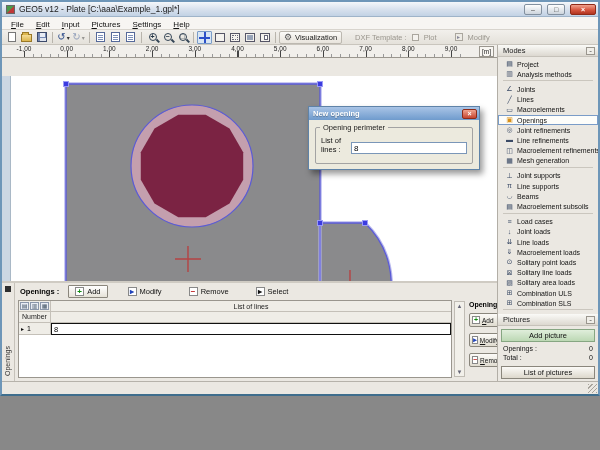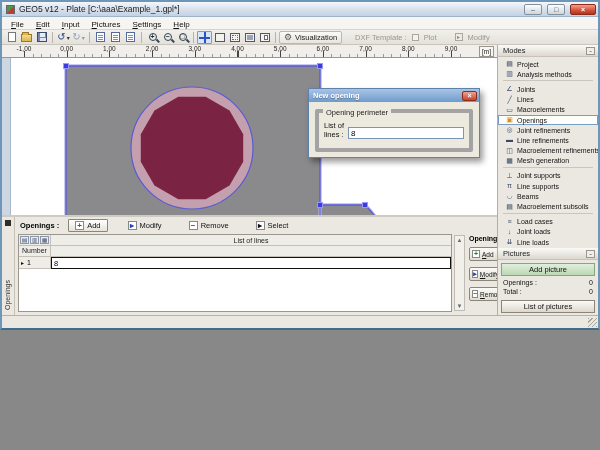--- a/index.html
+++ b/index.html
@@ -1,18 +1,18 @@
 <!DOCTYPE html>
 <html><head>
 <meta charset="utf-8">
 <style>
   *{margin:0;padding:0;box-sizing:border-box;}
   html,body{width:600px;height:450px;overflow:hidden;}
   body{font-family:"Liberation Sans",sans-serif;font-size:8px;background:#888;}
-  .window{width:600px;height:330px;display:flex;flex-direction:column;border:2px solid #6e96b8;border-bottom-color:#3f6e8d;background:#ebe8e2;}
+  .window{width:600px;height:396px;display:flex;flex-direction:column;border:2px solid #6e96b8;border-bottom-color:#3f6e8d;background:#ebe8e2;}
 
   
   .titlebar{height:15px;flex:0 0 15px;background:linear-gradient(#f4f7fa,#d9e2ee 50%,#c2d2e4);display:flex;align-items:center;padding:0 2px 0 4px;gap:4px;border-bottom:1px solid #9fb4c9;}
   .app-icon{width:9px;height:9px;background:linear-gradient(135deg,#4a9a4a 48%,#c03838 52%);border:1px solid #666;}
   .title-text{flex:1;font-size:8.5px;color:#1c1c1c;white-space:nowrap;overflow:hidden;}
   .cap-btn{width:18px;height:11px;border:1px solid #82909f;border-radius:2px;background:linear-gradient(#fefefe,#cdd5dd);font-size:7px;line-height:9px;text-align:center;color:#444;margin-left:1px;}
   .cap-btn.close{width:26px;background:linear-gradient(#f0a28e,#d6553e 55%,#b03420);border-color:#8e2a18;color:#fff;font-weight:bold;}
 
   
   .menubar{height:13px;flex:0 0 13px;background:#f7f5f2;border-bottom:1px solid #d8d4cd;display:flex;align-items:flex-end;padding-left:3px;}
@@ -56,31 +56,31 @@
 
   .ruler{height:13px;flex:0 0 13px;position:relative;background:#f1efeb;border-bottom:1px solid #9a968e;
     background-image:
       repeating-linear-gradient(90deg,#444 0 1px,transparent 1px 42.7px),
       repeating-linear-gradient(90deg,#999 0 1px,transparent 1px 8.54px);
     background-position:21.5px bottom,21.5px bottom;
     background-size:440px 6px,440px 3px;background-repeat:no-repeat;}
   .ruler-label{position:absolute;top:0;transform:translateX(-50%);font-size:6.5px;color:#222;}
   .ruler-unit{position:absolute;right:3px;top:1px;border:1px solid #9a968e;background:#f8f6f2;font-size:6.5px;padding:0 2px;line-height:9px;color:#222;}
 
-  .canvas{flex:1;position:relative;background:#fff;overflow:hidden;}
+  .canvas{flex:1;position:relative;background:#fff;overflow:hidden;margin-top:18px;}
   .vruler-strip{position:absolute;left:0;top:0;width:9px;height:100%;background:#ccd7e3;border-right:1px solid #a9b8c6;}
   .canvas svg{position:absolute;left:9px;top:0;}
 
   
   .dialog{position:absolute;left:306px;top:30px;width:172px;background:#eceade;border:1px solid #5f83a8;box-shadow:3px 4px 6px rgba(0,0,0,.40);z-index:5;}
   .dlg-title{height:13px;background:linear-gradient(#a9c4e6,#6f9bcd);display:flex;align-items:center;padding:0 2px 0 4px;}
   .dlg-title-text{flex:1;font-size:7.5px;font-weight:bold;color:#fff;text-shadow:0 1px 1px rgba(0,0,0,.3);}
   .dlg-close{width:15px;height:10px;border:1px solid #8e2a18;border-radius:2px;background:linear-gradient(#f0a28e,#c64531);color:#fff;font-size:7px;line-height:8px;text-align:center;font-weight:bold;}
   .dlg-body{padding:4px 6px 5px;}
-  .dlg-group{border:4px solid #a3a3a3;border-radius:2px;position:relative;margin-top:3px;padding:8px 5px 9px;}
+  .dlg-group{border:1px solid #a3a3a3;border-radius:2px;position:relative;margin-top:3px;padding:8px 5px 9px;}
   .dlg-group-label{position:absolute;top:-5px;left:4px;background:#eceade;padding:0 3px;font-size:7.5px;color:#222;}
   .dlg-row{display:flex;align-items:flex-end;}
   .dlg-field-label{width:52px;font-size:7.5px;color:#111;}
   .dlg-input{flex:1;height:12px;border:1px solid #7a96b8;background:#fff;font-family:"Liberation Sans",sans-serif;font-size:8px;padding:0 2px;}
   .dlg-footer{border-top:1px solid #d6d2c6;margin-top:7px;padding-top:5px;display:flex;justify-content:flex-end;gap:5px;}
   .dlg-btn{width:40px;height:14px;display:flex;align-items:center;justify-content:center;gap:3px;border:1px solid #8a867c;border-radius:2px;background:linear-gradient(#fcfbf8,#e2ded2);font-size:7.5px;color:#111;}
   .dlg-btn.default{outline:1px solid #46688c;}
   .mini-ic{width:8px;height:8px;border:1px solid #999;background:#fff;font-size:7px;line-height:7px;text-align:center;font-weight:bold;}
   .ic-green{color:#118a11;}
   .ic-red{color:#c02020;}

